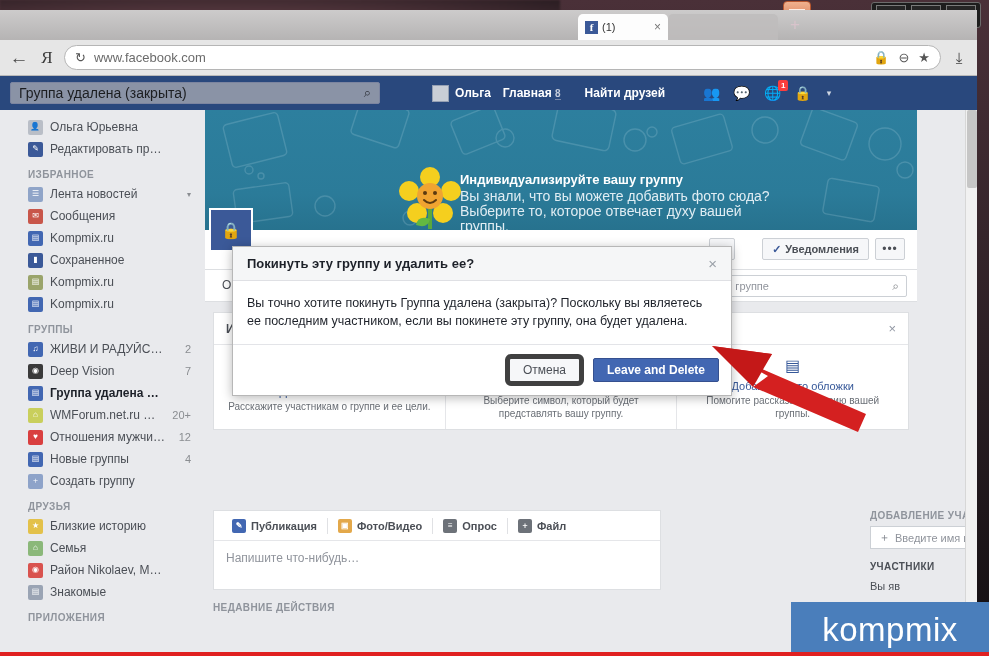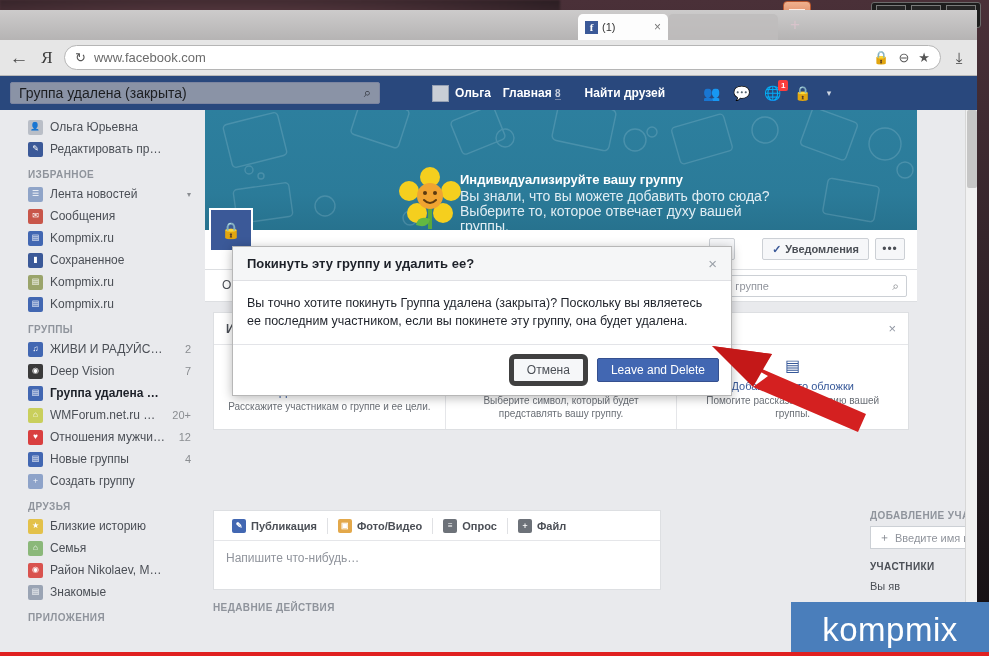--- a/index.html
+++ b/index.html
@@ -271,21 +271,21 @@
     display: flex; justify-content: flex-end; align-items: center; gap: 9px;
   }
   #btn-cancel {
     height: 32px; padding: 0 13px; background: #f6f7f9;
     border: 5px solid #404040; border-radius: 6px;
     font-size: 12px; color: #4b4f56; display: flex; align-items: center;
   }
   #btn-delete {
     height: 24px; padding: 0 13px; background: #4267b2;
     border: 1px solid #35508f; border-radius: 2px;
-    font-size: 12px; font-weight: normal; color: #fff;
+    font-size: 12px; font-weight: bold; color: #fff;
     display: flex; align-items: center;
   }
 
   #arrow { position: absolute; left: 706px; top: 340px; width: 160px; height: 95px; }
 
   #watermark {
     position: absolute; left: 791px; top: 602px; width: 198px; height: 54px;
     background: #4a7ebb;
     display: flex; align-items: center; justify-content: center;
   }

